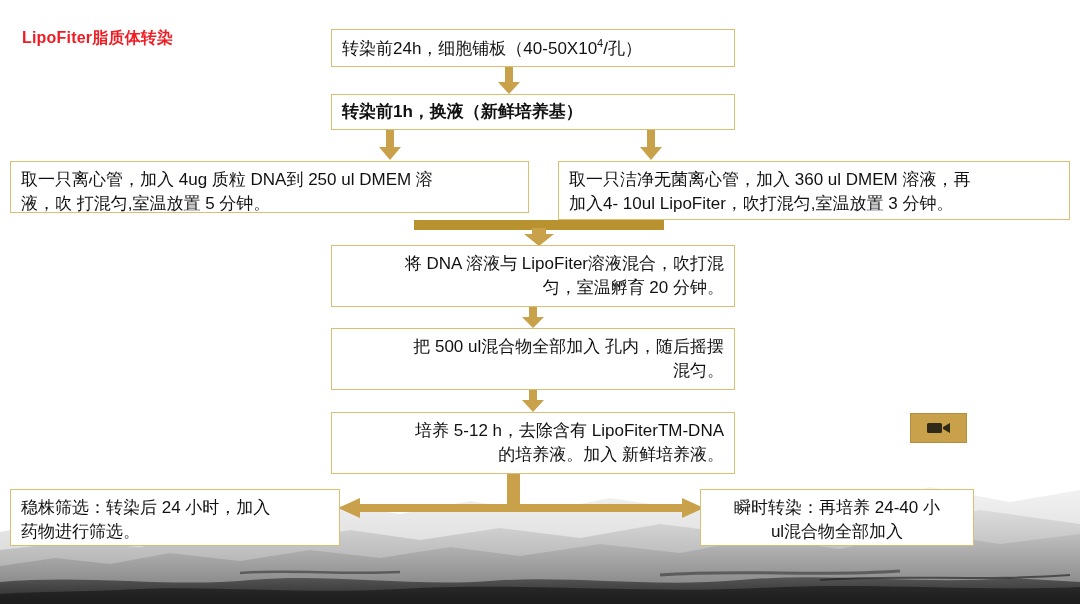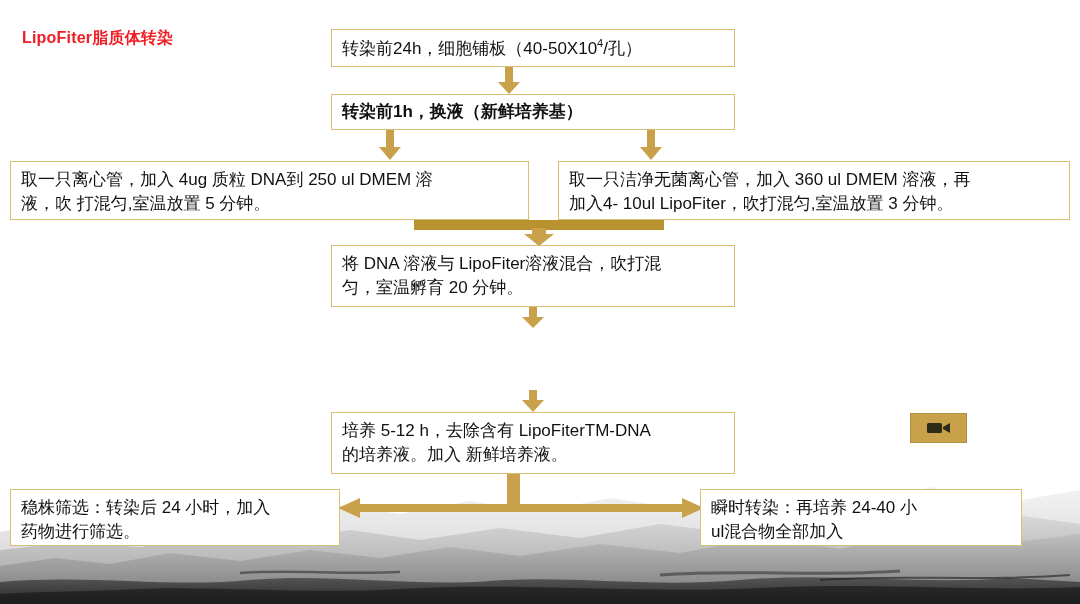--- a/index.html
+++ b/index.html
@@ -52,35 +52,35 @@
   .fbox {
     position: absolute;
     background: #ffffff;
     border: 1.5px solid #d8bf74;
     color: #111111;
     font-size: 17px;
     line-height: 1.42;
     padding: 6px 10px;
     z-index: 4;
   }
-  .fbox.center { text-align: left; }
+  .fbox.center { text-align: right; }
   .fbox.left   { text-align: left; }
 
   .fbox .sup { font-size: 11px; vertical-align: super; }
 
   
   #box-plate      { left: 331px; top: 29px;  width: 404px; height: 38px;  display:flex; align-items:center; }
   #box-medium     { left: 331px; top: 94px;  width: 404px; height: 36px;  display:flex; align-items:center;font-weight:bold; }
-  #box-dna        { left: 10px;  top: 161px; width: 519px; height: 59px; }
+  #box-dna        { left: 10px;  top: 161px; width: 519px; height: 52px; }
   #box-lipo       { left: 558px; top: 161px; width: 512px; height: 59px; }
   #box-mix        { left: 331px; top: 245px; width: 404px; height: 62px; }
   #box-add-well   { left: 331px; top: 328px; width: 404px; height: 62px; }
   #box-culture    { left: 331px; top: 412px; width: 404px; height: 62px; }
   #box-stable     { left: 10px;  top: 489px; width: 330px; height: 57px; }
-  #box-transient  { left: 700px; top: 489px; width: 322px; height: 57px; }
+  #box-transient  { left: 700px; top: 489px; width: 274px; height: 57px; text-align: center; }
 
   
   .conn {
     position: absolute;
     z-index: 3;
   }
   .conn svg { display: block; }
 
   
   #video-button {
@@ -209,20 +209,24 @@
   <div class="fbox left" id="box-lipo">
     <div>取一只洁净无菌离心管，加入 360 ul DMEM 溶液，再</div>
     <div>加入4- 10ul LipoFiter，吹打混匀,室温放置 3 分钟。</div>
   </div>
 
   <div class="fbox center" id="box-mix">
     <div>将 DNA 溶液与 LipoFiter溶液混合，吹打混</div>
     <div>匀，室温孵育 20 分钟。</div>
   </div>
 
+  <div class="fbox center" id="box-add-well">
+    <div>把 500 ul混合物全部加入 孔内，随后摇摆</div>
+    <div>混匀。</div>
+  </div>
 
   <div class="fbox center" id="box-culture">
     <div>培养 5-12 h，去除含有 LipoFiterTM-DNA</div>
     <div>的培养液。加入 新鲜培养液。</div>
   </div>
 
   <div class="fbox left" id="box-stable">
     <div>稳株筛选：转染后 24 小时，加入</div>
     <div>药物进行筛选。</div>
   </div>

